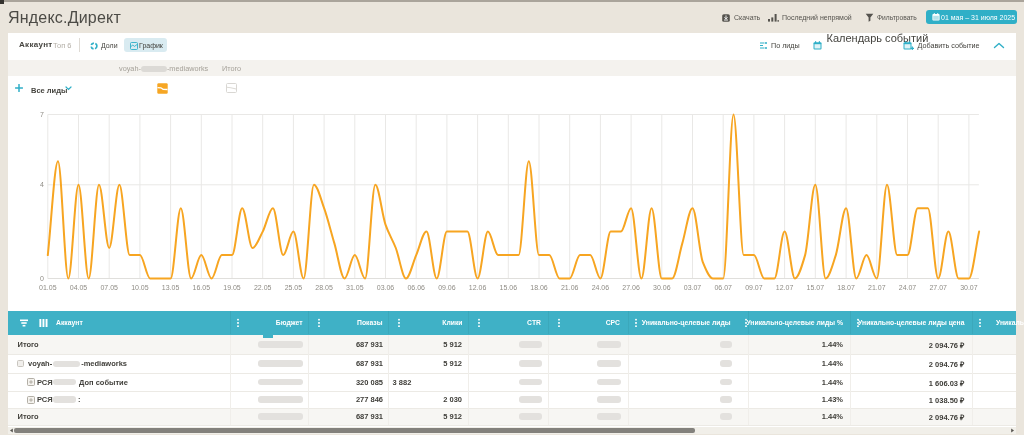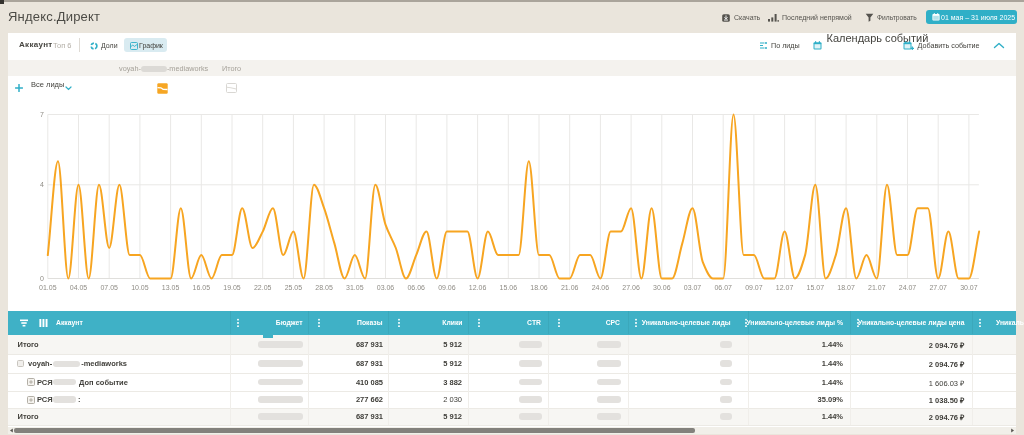--- a/index.html
+++ b/index.html
@@ -6,21 +6,21 @@
 body{font-family:"Liberation Sans",sans-serif;background:#eae5dc;position:relative}
 .abs{position:absolute}
 .t{white-space:nowrap}
 svg{display:block}
 </style></head>
 <body>
 
 <div class="abs" style="left:0;top:0;width:1024px;height:2px;background:#aaa49b"></div>
 <div class="abs" style="left:0;top:0;width:4px;height:4px;background:#35332f"></div>
 
-<div class="abs t" style="left:8px;top:8.5px;font-size:13px;color:#4c4b46;letter-spacing:.2px">Яндекс.Директ</div>
+<div class="abs t" style="left:8px;top:8.5px;font-size:16px;color:#4c4b46;letter-spacing:.2px">Яндекс.Директ</div>
 
 <svg class="abs" style="left:722px;top:13.5px" width="8" height="8" viewBox="0 0 8 8">
     <rect x="0.2" y="0.2" width="7.6" height="7.6" rx="1.6" fill="#55534e"></rect>
     <path d="M4 1.8v3M2.7 3.6L4 4.9 5.3 3.6M2.4 6h3.2" stroke="#fff" stroke-width="0.9" fill="none" stroke-linecap="round"></path>
   </svg>
 <div class="abs t" style="left:734px;top:13.5px;font-size:7px;color:#55534e">Скачать</div>
 <svg class="abs" style="left:768px;top:13px" width="11" height="9" viewBox="0 0 11 9">
     <g fill="#55534e">
       <rect x="0" y="6" width="2" height="2.6"></rect>
       <rect x="3.3" y="4.4" width="2" height="4.2"></rect>
@@ -86,21 +86,21 @@
     <path d="M1.5 5.5L6 1.5l4.5 4" fill="none" stroke="#2fafc7" stroke-width="1.4" stroke-linecap="round" stroke-linejoin="round"></path>
   </svg>
 
 <div class="abs" style="left:8px;top:60px;width:1008px;height:16px;background:#f4f2ee"></div>
 <div class="abs t" style="left:119px;top:64px;font-size:7.3px;color:#a5a199">voyah-<span style="display:inline-block;width:26px;height:6px;background:#dcdad6;border-radius:3px;vertical-align:middle"></span>-mediaworks</div>
 <div class="abs t" style="left:222px;top:64px;font-size:7.3px;color:#a5a199">Итого</div>
 
 <svg class="abs" style="left:15px;top:84px" width="8" height="8" viewBox="0 0 8 8">
     <path d="M4 0.5v7M0.5 4h7" stroke="#2fafc7" stroke-width="1.5" stroke-linecap="round"></path>
   </svg>
-<div class="abs t" style="left:31px;top:80px;font-size:7.5px;font-weight:400;color:#45443f">Все лиды</div>
+<div class="abs t" style="left:31px;top:86px;font-size:7.5px;font-weight:700;color:#45443f">Все лиды</div>
 <svg class="abs" style="left:65px;top:86px" width="7" height="5" viewBox="0 0 7 5">
     <path d="M1 1l2.5 2.5L6 1" fill="none" stroke="#2fafc7" stroke-width="1.2" stroke-linecap="round"></path>
   </svg>
 
 <svg class="abs" style="left:156.5px;top:82.5px" width="11" height="11" viewBox="0 0 11 11">
     <rect x="0.3" y="0.3" width="10.4" height="10.4" rx="1.2" fill="#f6a623"></rect>
     <path d="M0.5 4.6l3.4 0.2 2.2 1.6 4.4 0.1" stroke="#fff" stroke-width="1.3" fill="none"></path>
   </svg>
 <svg class="abs" style="left:225.5px;top:83px" width="11" height="10" viewBox="0 0 11 10">
     <rect x="0.5" y="0.5" width="10" height="9" rx="1" fill="#fff" stroke="#d9d7d3" stroke-width="1"></rect>
@@ -264,41 +264,41 @@
 <div class="abs t" style="left:723px;top:359.0px;width:120px;text-align:right;font-size:7.5px;font-weight:700;color:#3e3d38">1.44%</div>
 <div class="abs t" style="left:844.5px;top:359.0px;width:120px;text-align:right;font-size:7.5px;font-weight:700;color:#3e3d38">2 094.76 ₽</div>
 <svg class="abs" style="left:26.5px;top:378.2px" width="8" height="8" viewBox="0 0 8 8">
     <rect x="0.5" y="0.5" width="7" height="7" rx="1" fill="#f5f3ef" stroke="#aaa69c" stroke-width="0.9"></rect>
     <path d="M4 2.2v3.6M2.2 4h3.6" stroke="#aaa69c" stroke-width="0.9"></path>
   </svg>
 <div class="abs t" style="left:37px;top:377.5px;font-size:7.5px;font-weight:700;color:#403f3a">РСЯ</div>
 <div class="abs" style="left:53px;top:378.75px;width:23px;height:6.5px;background:#e3e1de;border-radius:3px;filter:blur(0.4px)"></div>
 <div class="abs t" style="left:79px;top:377.5px;font-size:7.5px;font-weight:700;color:#403f3a">Доп событие</div>
 <div class="abs" style="left:258px;top:378.75px;width:45px;height:6.5px;background:#e3e1de;border-radius:3px;filter:blur(0.4px)"></div>
-<div class="abs t" style="left:263px;top:377.5px;width:120px;text-align:right;font-size:7.5px;font-weight:700;color:#3e3d38">410 085</div>
-<div class="abs t" style="left:342px;top:377.5px;width:120px;text-align:right;font-size:7.5px;font-weight:700;color:#3e3d38">3 882</div>
+<div class="abs t" style="left:263px;top:377.5px;width:120px;text-align:right;font-size:7.5px;font-weight:700;color:#3e3d38">320 085</div>
+<div class="abs t" style="left:342px;top:377.5px;width:120px;text-align:center;font-size:7.5px;font-weight:700;color:#3e3d38">3 882</div>
 <div class="abs" style="left:519px;top:378.75px;width:23px;height:6.5px;background:#e3e1de;border-radius:3px;filter:blur(0.4px)"></div>
 <div class="abs" style="left:597px;top:378.75px;width:24px;height:6.5px;background:#e3e1de;border-radius:3px;filter:blur(0.4px)"></div>
 <div class="abs" style="left:719.5px;top:378.75px;width:12px;height:6.5px;background:#e3e1de;border-radius:3px;filter:blur(0.4px)"></div>
 <div class="abs t" style="left:723px;top:377.5px;width:120px;text-align:right;font-size:7.5px;font-weight:700;color:#3e3d38">1.44%</div>
-<div class="abs t" style="left:844.5px;top:377.5px;width:120px;text-align:right;font-size:7.5px;font-weight:400;color:#3e3d38">1 606.03 ₽</div>
+<div class="abs t" style="left:844.5px;top:377.5px;width:120px;text-align:right;font-size:7.5px;font-weight:700;color:#3e3d38">1 606.03 ₽</div>
 <svg class="abs" style="left:26.5px;top:395.7px" width="8" height="8" viewBox="0 0 8 8">
     <rect x="0.5" y="0.5" width="7" height="7" rx="1" fill="#f5f3ef" stroke="#aaa69c" stroke-width="0.9"></rect>
     <path d="M4 2.2v3.6M2.2 4h3.6" stroke="#aaa69c" stroke-width="0.9"></path>
   </svg>
 <div class="abs t" style="left:37px;top:395.0px;font-size:7.5px;font-weight:700;color:#403f3a">РСЯ</div>
 <div class="abs" style="left:53px;top:396.25px;width:23px;height:6.5px;background:#e3e1de;border-radius:3px;filter:blur(0.4px)"></div>
 <div class="abs t" style="left:78px;top:395.0px;font-size:7.5px;font-weight:700;color:#403f3a">:</div>
 <div class="abs" style="left:258px;top:396.25px;width:45px;height:6.5px;background:#e3e1de;border-radius:3px;filter:blur(0.4px)"></div>
-<div class="abs t" style="left:263px;top:395.0px;width:120px;text-align:right;font-size:7.5px;font-weight:700;color:#3e3d38">277 662</div>
-<div class="abs t" style="left:342px;top:395.0px;width:120px;text-align:right;font-size:7.5px;font-weight:400;color:#3e3d38">2 030</div>
+<div class="abs t" style="left:263px;top:395.0px;width:120px;text-align:right;font-size:7.5px;font-weight:700;color:#3e3d38">277 846</div>
+<div class="abs t" style="left:342px;top:395.0px;width:120px;text-align:right;font-size:7.5px;font-weight:700;color:#3e3d38">2 030</div>
 <div class="abs" style="left:519px;top:396.25px;width:23px;height:6.5px;background:#e3e1de;border-radius:3px;filter:blur(0.4px)"></div>
 <div class="abs" style="left:597px;top:396.25px;width:24px;height:6.5px;background:#e3e1de;border-radius:3px;filter:blur(0.4px)"></div>
 <div class="abs" style="left:719.5px;top:396.25px;width:12px;height:6.5px;background:#e3e1de;border-radius:3px;filter:blur(0.4px)"></div>
-<div class="abs t" style="left:723px;top:395.0px;width:120px;text-align:right;font-size:7.5px;font-weight:700;color:#3e3d38">35.09%</div>
+<div class="abs t" style="left:723px;top:395.0px;width:120px;text-align:right;font-size:7.5px;font-weight:700;color:#3e3d38">1.43%</div>
 <div class="abs t" style="left:844.5px;top:395.0px;width:120px;text-align:right;font-size:7.5px;font-weight:700;color:#3e3d38">1 038.50 ₽</div>
 <div class="abs t" style="left:17.5px;top:412.0px;font-size:7.5px;font-weight:700;color:#403f3a">Итого</div>
 <div class="abs" style="left:258px;top:413.25px;width:45px;height:6.5px;background:#e3e1de;border-radius:3px;filter:blur(0.4px)"></div>
 <div class="abs t" style="left:263px;top:412.0px;width:120px;text-align:right;font-size:7.5px;font-weight:700;color:#3e3d38">687 931</div>
 <div class="abs t" style="left:342px;top:412.0px;width:120px;text-align:right;font-size:7.5px;font-weight:700;color:#3e3d38">5 912</div>
 <div class="abs" style="left:519px;top:413.25px;width:23px;height:6.5px;background:#e3e1de;border-radius:3px;filter:blur(0.4px)"></div>
 <div class="abs" style="left:597px;top:413.25px;width:24px;height:6.5px;background:#e3e1de;border-radius:3px;filter:blur(0.4px)"></div>
 <div class="abs" style="left:719.5px;top:413.25px;width:12px;height:6.5px;background:#e3e1de;border-radius:3px;filter:blur(0.4px)"></div>
 <div class="abs t" style="left:723px;top:412.0px;width:120px;text-align:right;font-size:7.5px;font-weight:700;color:#3e3d38">1.44%</div>
 <div class="abs t" style="left:844.5px;top:412.0px;width:120px;text-align:right;font-size:7.5px;font-weight:700;color:#3e3d38">2 094.76 ₽</div>

